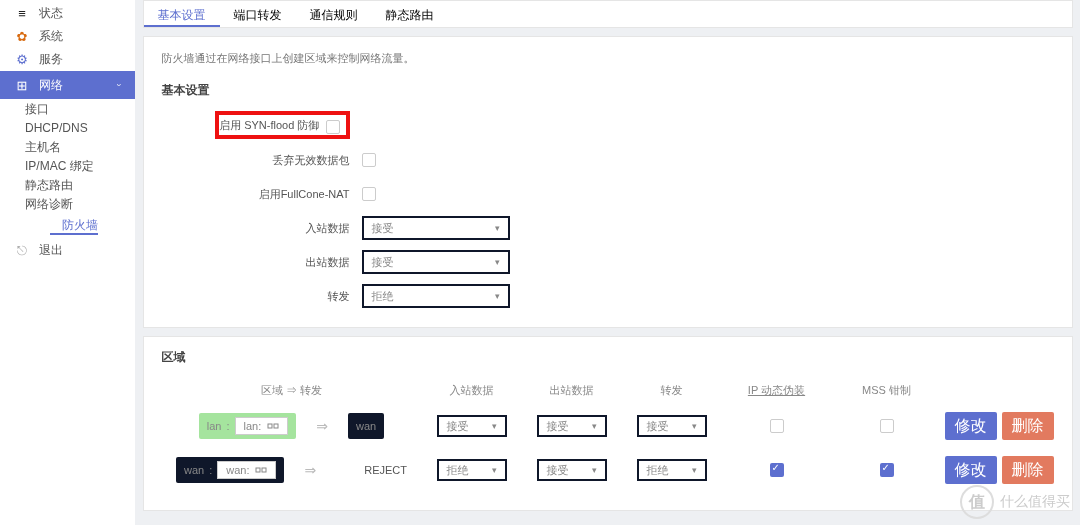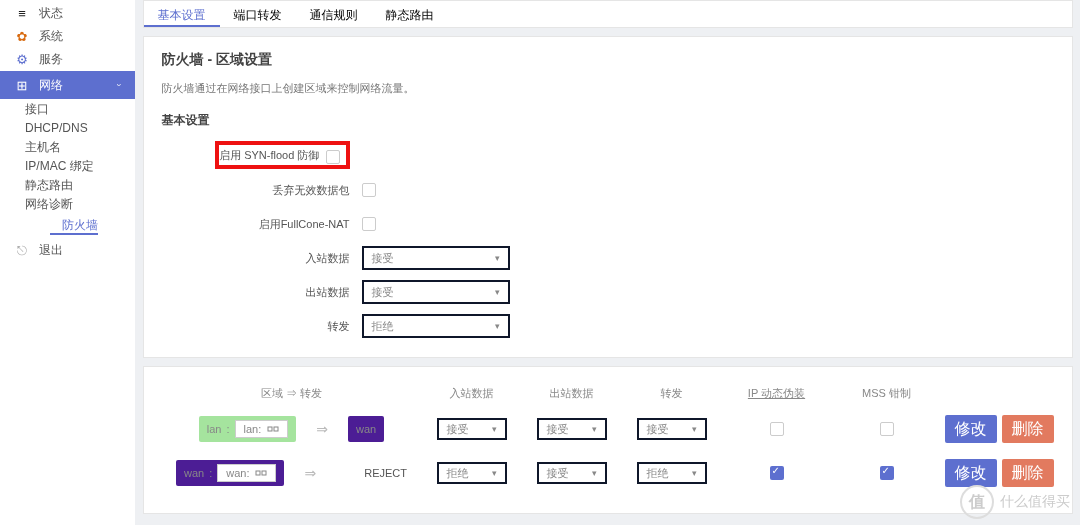--- a/index.html
+++ b/index.html
@@ -48,21 +48,21 @@
 .col-in{width:100px;}
 .col-out{width:100px;}
 .col-fw{width:100px;}
 .col-masq{width:110px;text-decoration:underline;}
 .col-mss{width:110px;}
 .col-btn{flex:1;display:flex;justify-content:flex-end;gap:5px;}
 
 .zone-row{display:flex;align-items:center;height:44px;}
 .zbadge{display:inline-flex;align-items:center;height:26px;padding:0 8px;border-radius:2px;color:#888;font-size:11px;gap:5px;}
 .zbadge.lan{background:#a5e49e;}
-.zbadge.wan{background:#4c1d95;}
+.zbadge.wan{background:#0f172a;}
 .zbadge.reject{background:#fff;color:#555;padding:0;margin-left:28px;}
 .zbox{background:#fff;border:1px solid #ccc;padding:2px 8px;color:#888;display:inline-flex;align-items:center;gap:6px;}
 .arrow{color:#bbb;padding:0 6px;font-size:14px;}
 .zseg{display:flex;align-items:center;justify-content:center;width:260px;gap:14px;}
 .zone-row .sel{margin:0 auto;}
 .zone-row .col-in,.zone-row .col-out,.zone-row .col-fw{display:flex;justify-content:center;}
 
 .check{width:14px;height:14px;margin:0 auto;display:block;}
 .check.on{background:#5d6fcf;border-radius:2px;position:relative;}
 .check.on::after{content:"✓";color:#fff;font-size:10px;position:absolute;left:2px;top:-1px;}
@@ -118,21 +118,20 @@
 
   <div class="main">
     <div class="tabs">
       <div class="tab active">基本设置</div>
       <div class="tab">端口转发</div>
       <div class="tab">通信规则</div>
       <div class="tab">静态路由</div>
     </div>
 
     <div class="card">
-      <h2>防火墙 - 区域设置</h2>
       <div class="desc">防火墙通过在网络接口上创建区域来控制网络流量。</div>
       <div class="sect-title">基本设置</div>
       <div class="form">
         <div class="row">
           <div class="lbl"><span class="highlight"><span>启用 SYN-flood 防御</span>&nbsp;&nbsp;<span class="cbx" style="display:inline-block;vertical-align:middle"></span></span></div>
           <div class="ctrl"></div>
         </div>
         <div class="row">
           <div class="lbl">丢弃无效数据包</div>
           <div class="ctrl">
@@ -169,20 +168,21 @@
               <div class="sel">
                 <span>拒绝</span>
                 <span class="caret">▾</span>
               </div>
             </div>
         </div>
       </div>
     </div>
 
     <div class="zones">
+      <div class="sect-title">区域</div>
       <div class="zone-table">
         <div class="zone-head">
           <div class="col-zone">区域 ⇒ 转发</div>
           <div class="col-in">入站数据</div>
           <div class="col-out">出站数据</div>
           <div class="col-fw">转发</div>
           <div class="col-masq">IP 动态伪装</div>
           <div class="col-mss">MSS 钳制</div>
           <div class="col-btn"></div>
         </div>

